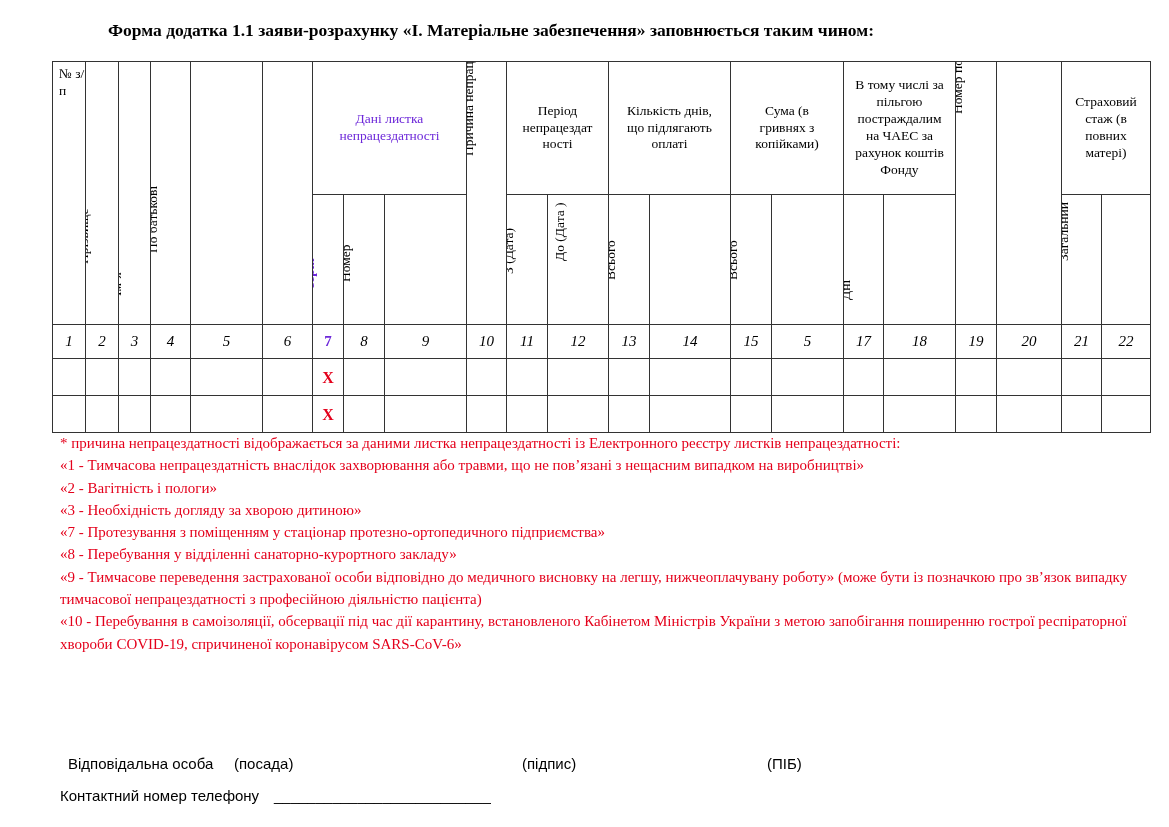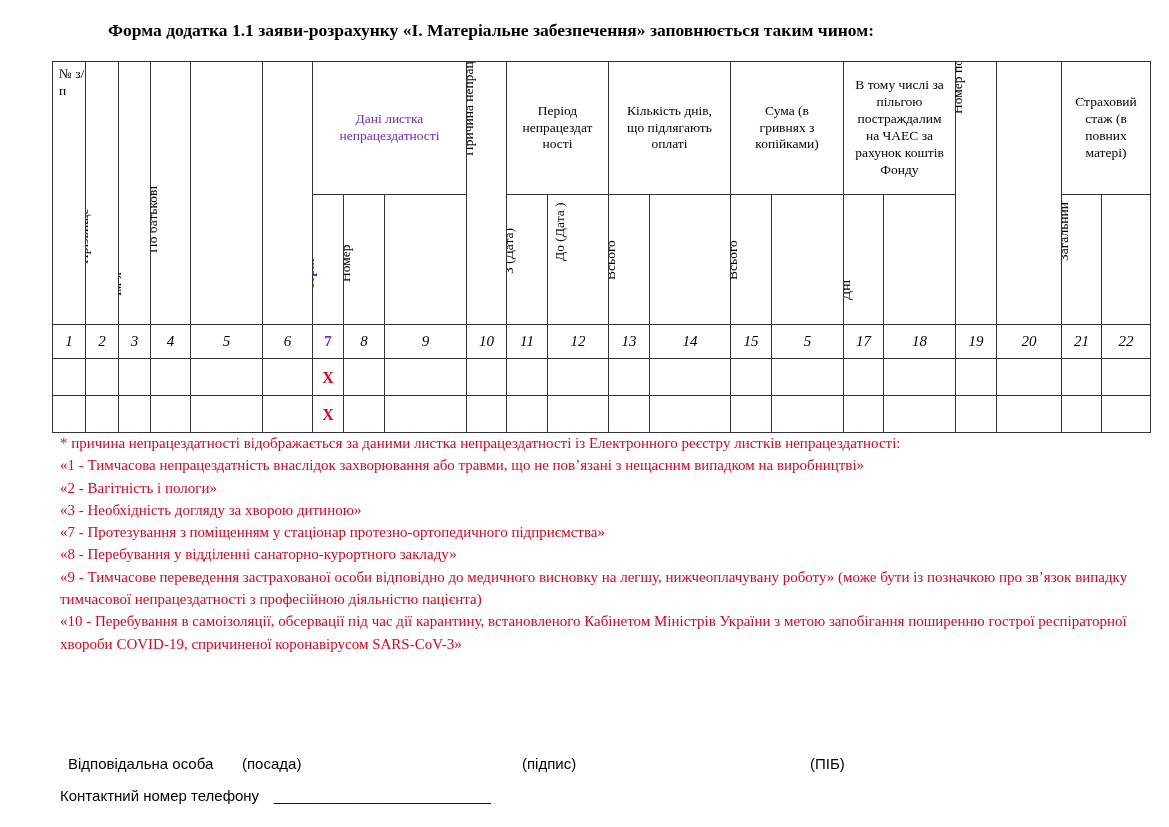--- a/index.html
+++ b/index.html
@@ -212,25 +212,25 @@
   </table>
 
 <div class="notes">
   <div>* причина непрацездатності відображається за даними листка непрацездатності із Електронного реєстру листків непрацездатності:</div>
   <div class="n">«1 - Тимчасова непрацездатність внаслідок захворювання або травми, що не пов’язані з нещасним випадком на виробництві»</div>
   <div class="n">«2 - Вагітність і пологи»</div>
   <div class="n">«3 - Необхідність догляду за хворою дитиною»</div>
   <div class="n">«7 - Протезування з поміщенням у стаціонар протезно-ортопедичного підприємства»</div>
   <div class="n">«8 - Перебування у відділенні санаторно-курортного закладу»</div>
   <div class="n">«9 - Тимчасове переведення застрахованої особи відповідно до медичного висновку на легшу, нижчеоплачувану роботу» (може бути із позначкою про зв’язок випадку тимчасової непрацездатності з професійною діяльністю пацієнта)</div>
-  <div class="n">«10 - Перебування в самоізоляції, обсервації під час дії карантину, встановленого Кабінетом Міністрів України з метою запобігання поширенню гострої респіраторної хвороби COVID-19, спричиненої коронавірусом SARS-CoV-3»</div>
+  <div class="n">«10 - Перебування в самоізоляції, обсервації під час дії карантину, встановленого Кабінетом Міністрів України з метою запобігання поширенню гострої респіраторної хвороби COVID-19, спричиненої коронавірусом SARS-CoV-6»</div>
 </div>
 
 <div class="sig" style="top:755px">
   <span style="left:8px">Відповідальна особа</span>
-  <span style="left:182px">(посада)</span>
+  <span style="left:174px">(посада)</span>
   <span style="left:462px">(підпис)</span>
-  <span style="left:750px">(ПІБ)</span>
+  <span style="left:707px">(ПІБ)</span>
 </div>
 <div class="sig" style="top:787px">
   <span style="left:0">Контактний номер телефону</span>
   <span style="left:214px">__________________________</span>
 </div>
 
 </body></html>

